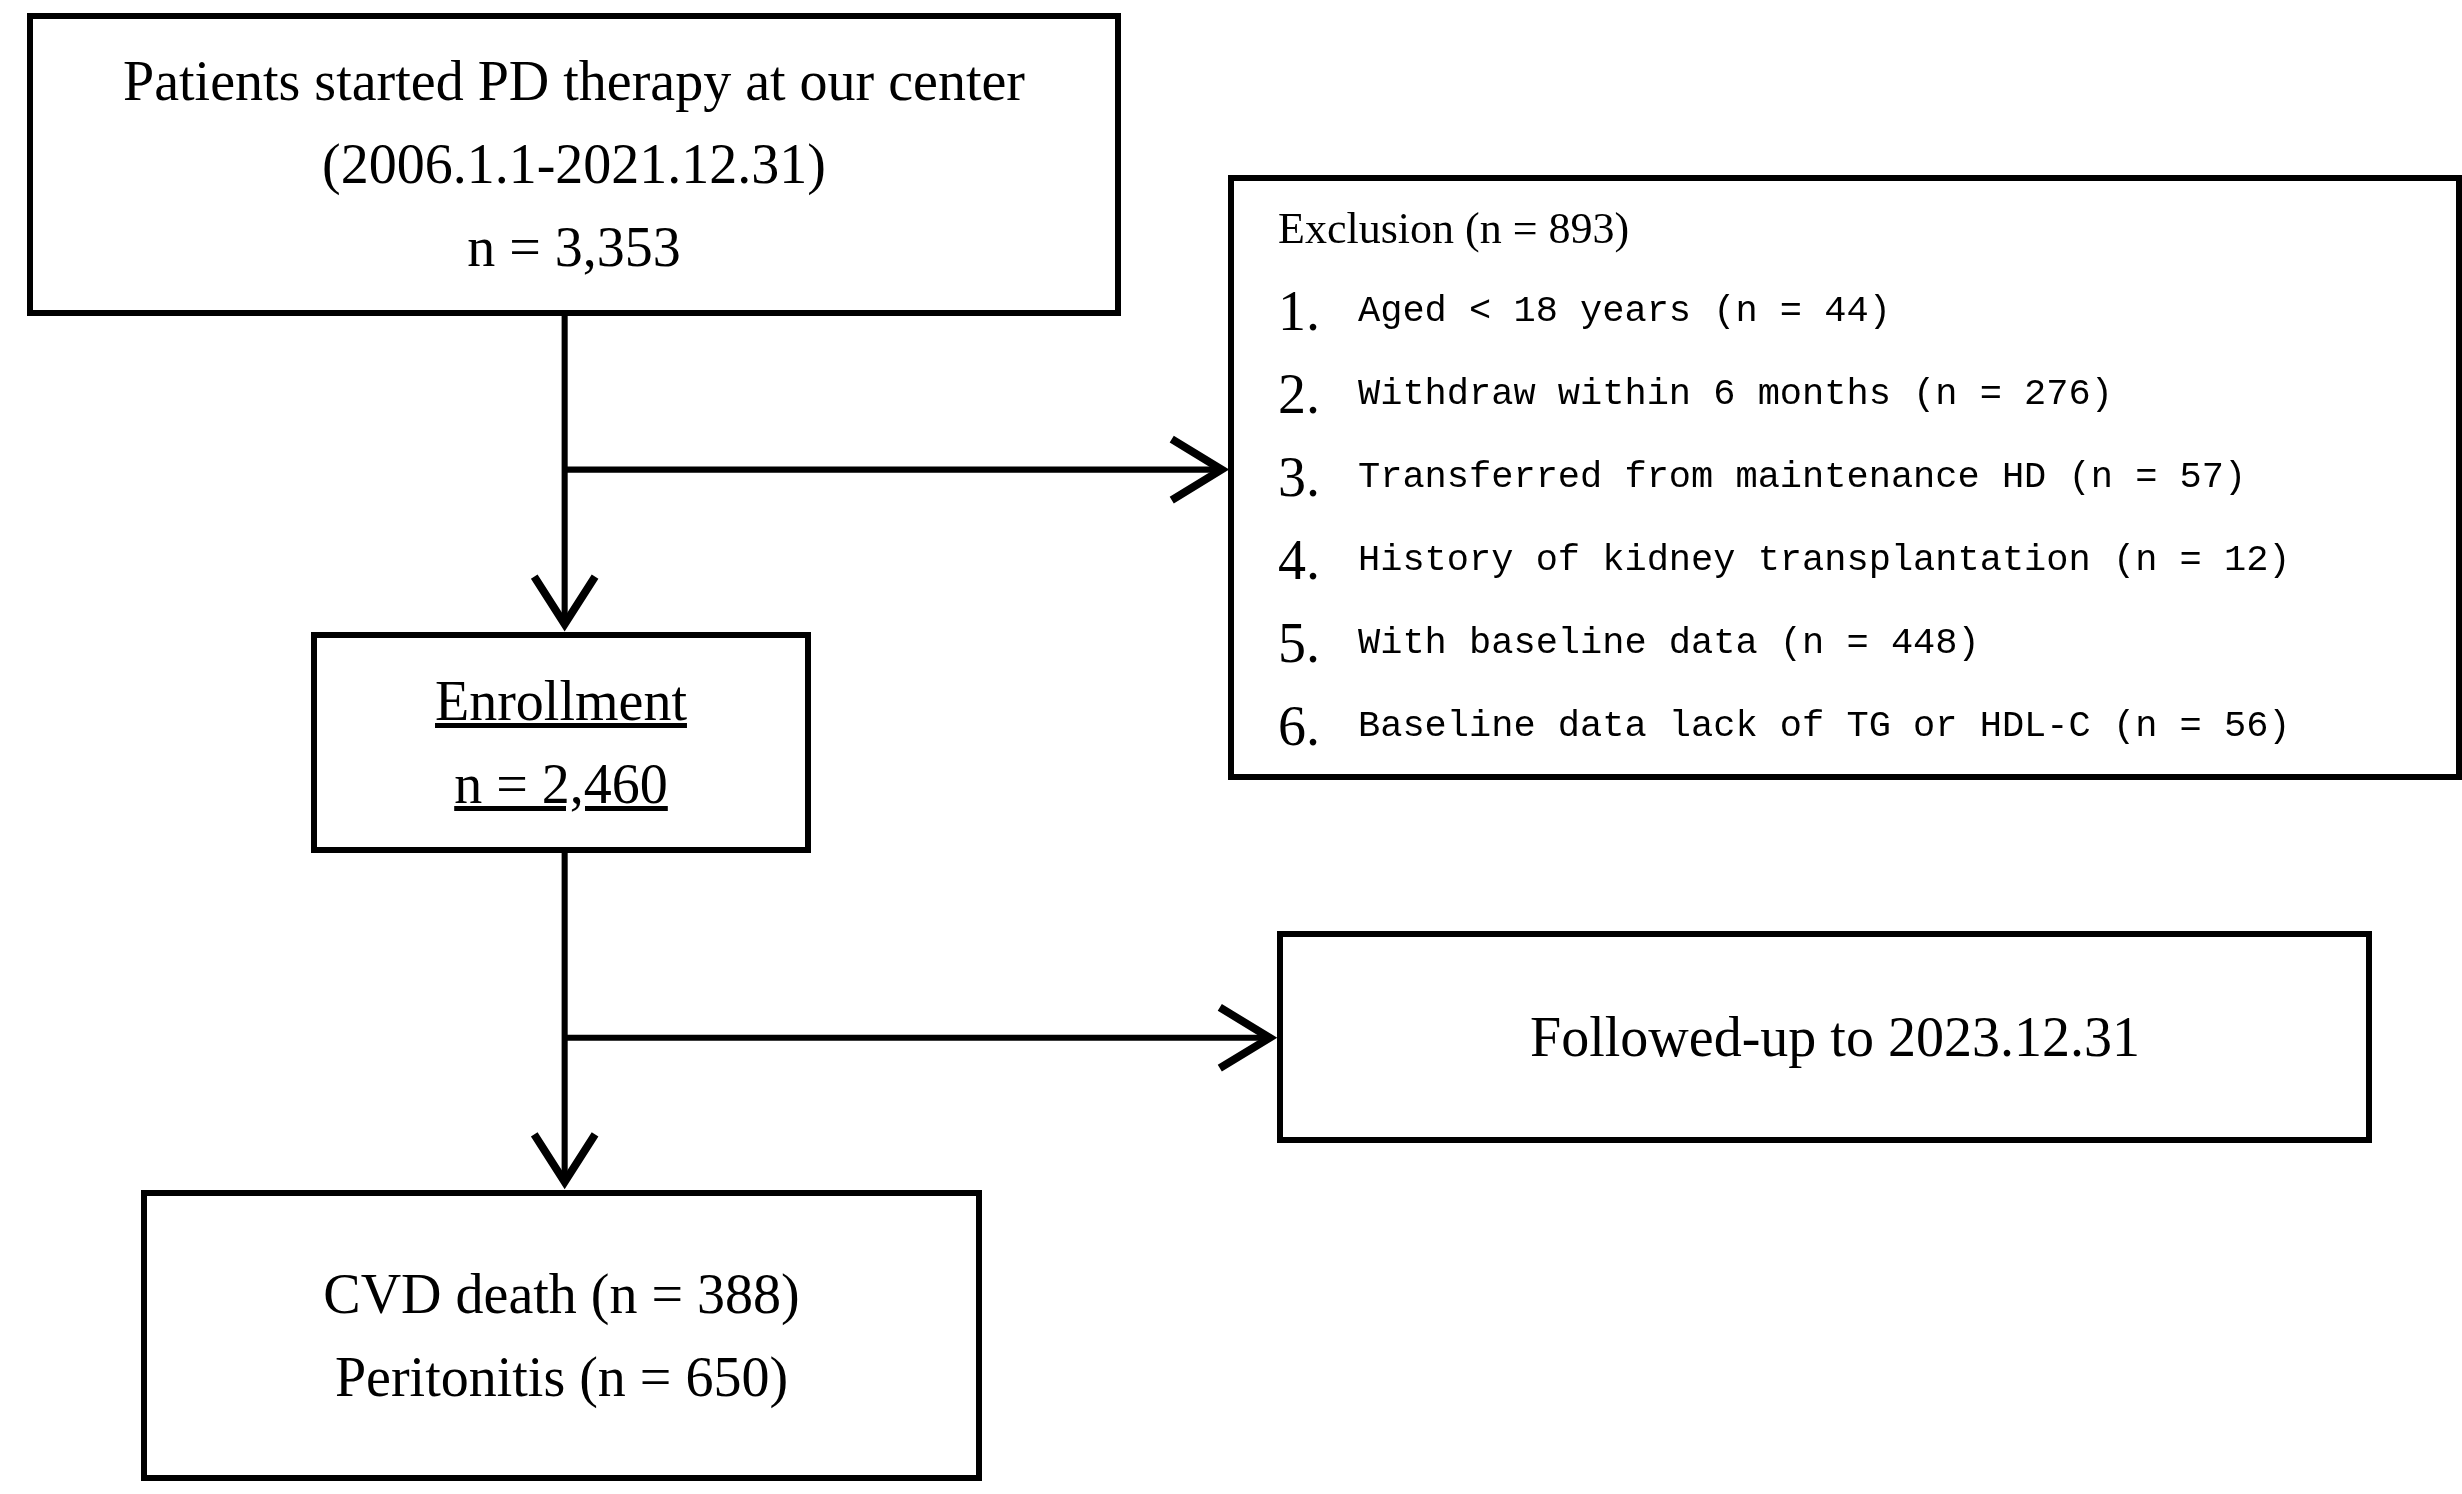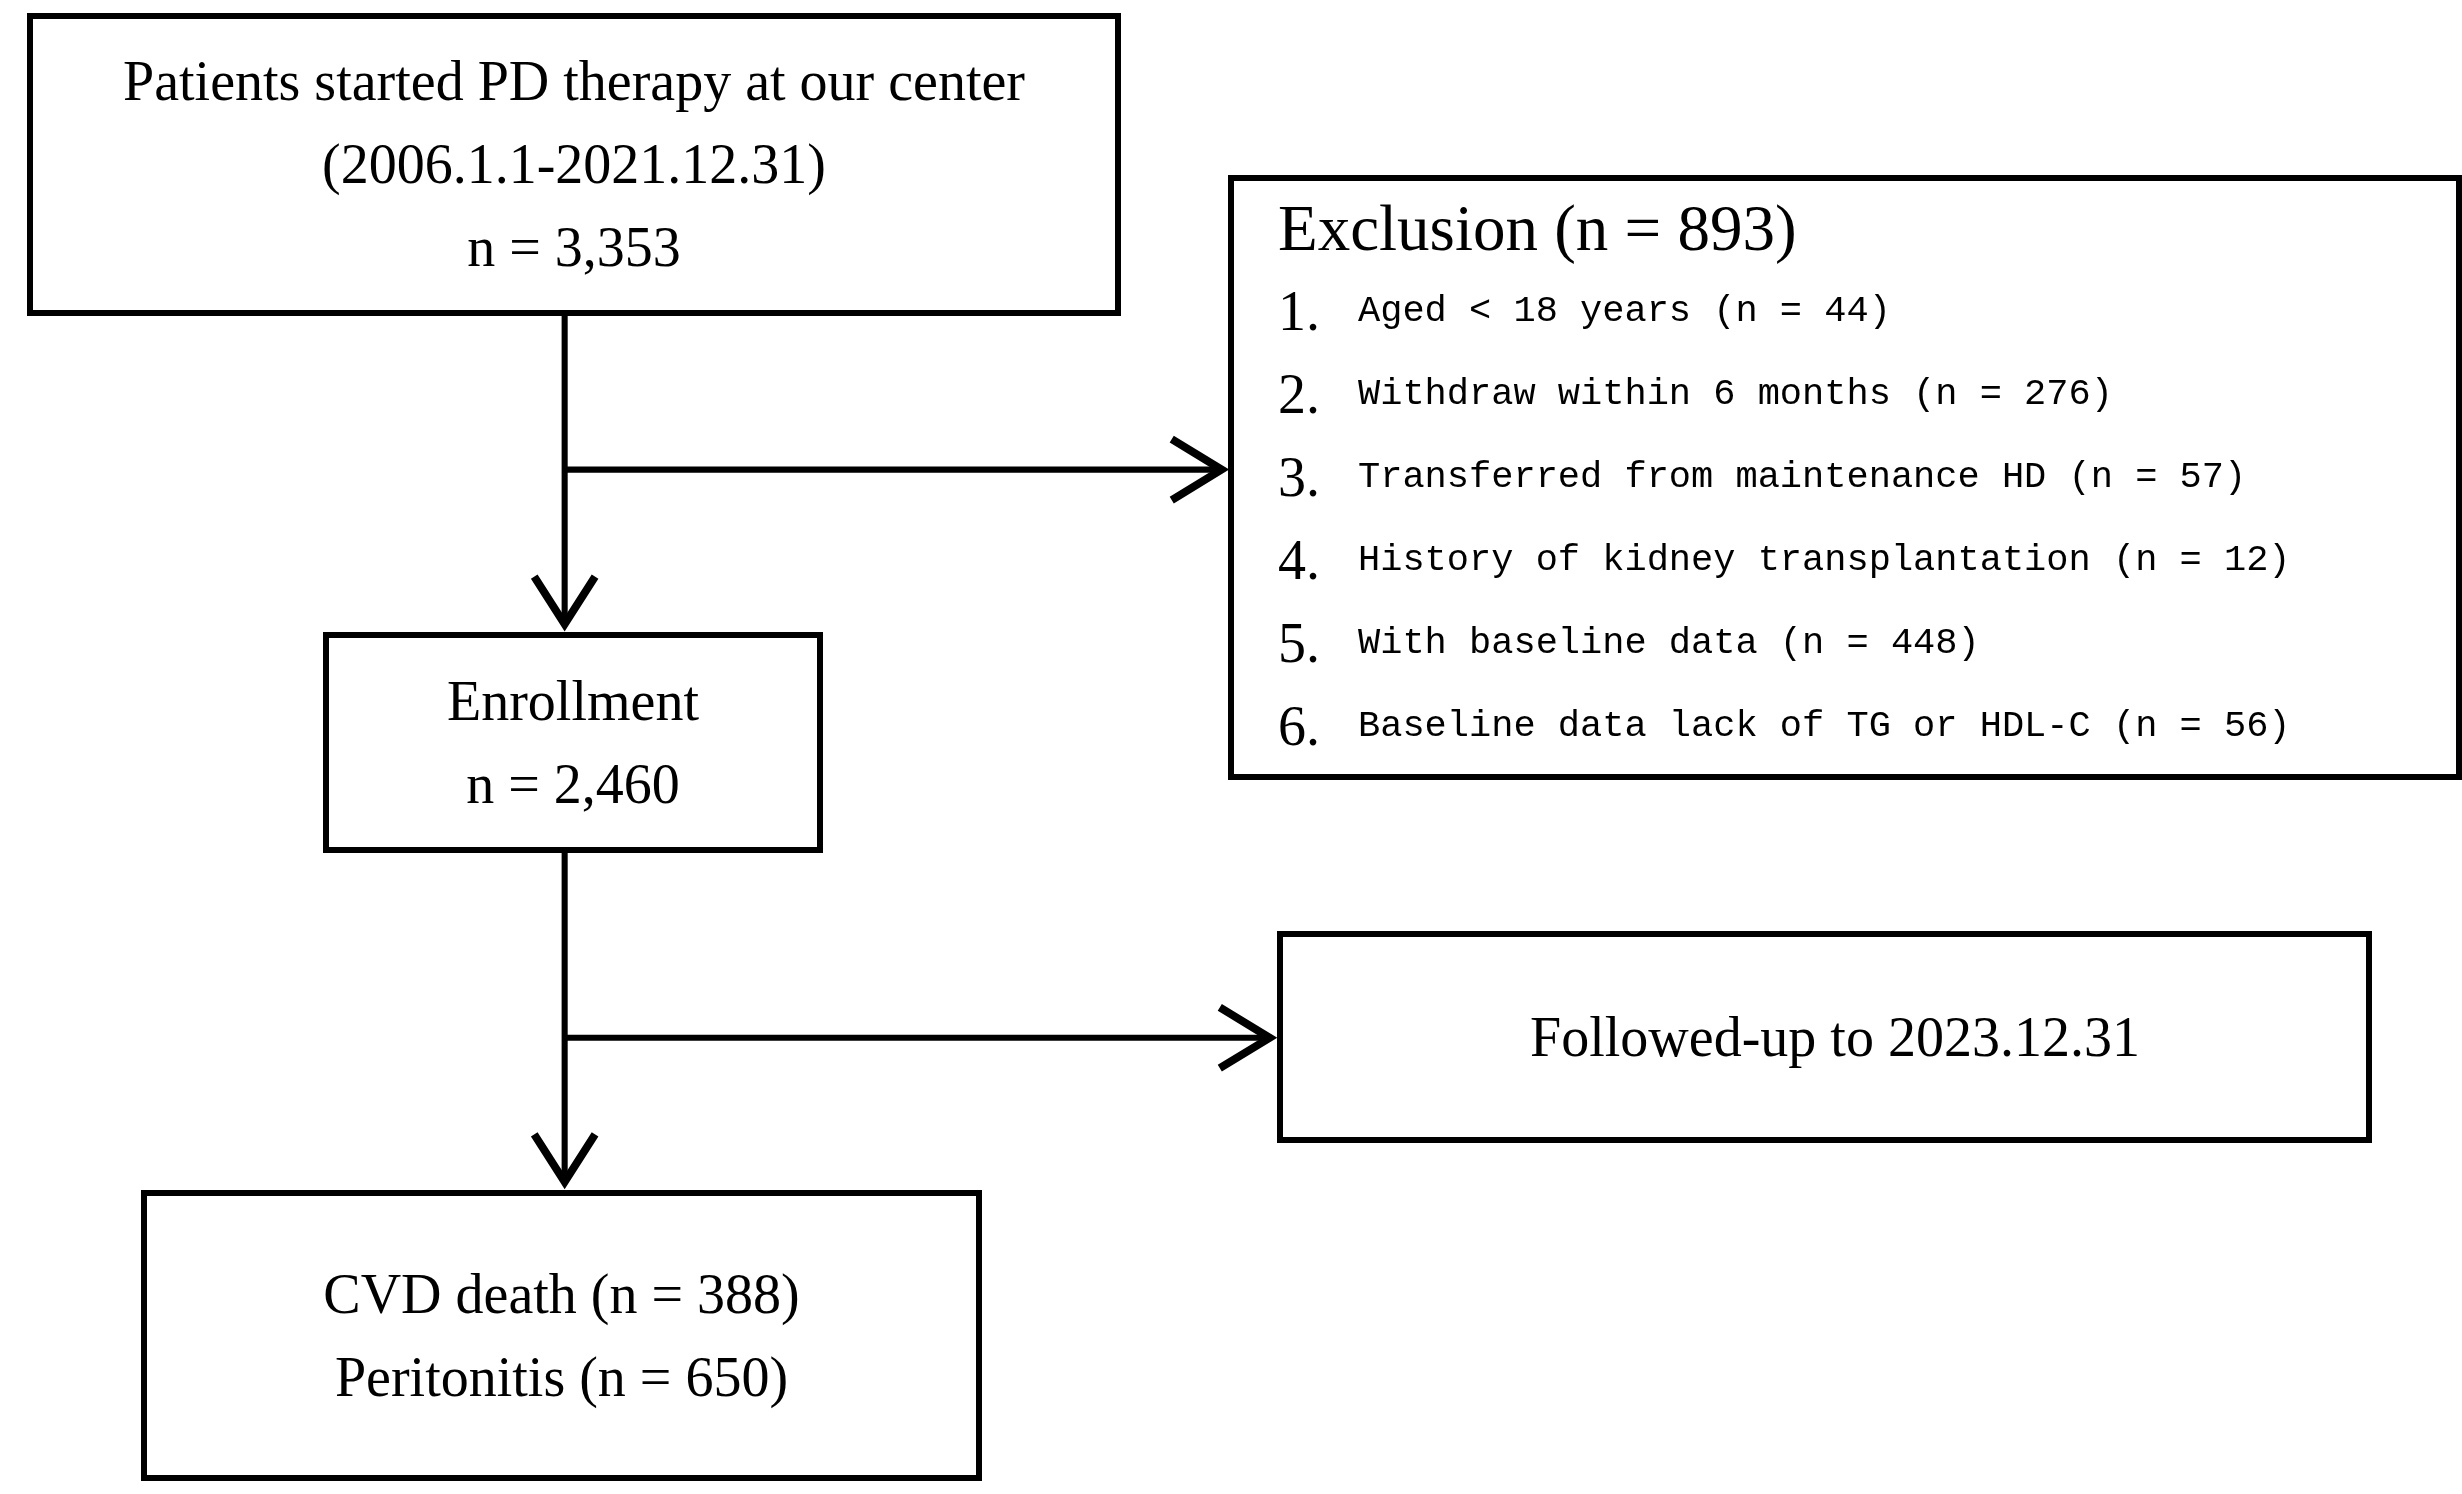--- a/index.html
+++ b/index.html
@@ -36,39 +36,39 @@
   .box.centered { align-items: center; text-align: center; }
   .tline {
     font-size: 56px;
     line-height: 83px;
     white-space: nowrap;
   }
   
   #box-patients   { left: 16px;   top: 12.8px;   width: 1094px; height: 303px; }
   #box-exclusion  { left: 1217px; top: 175px;  width: 1234px; height: 605px;
                     padding-left: 44px; align-items: flex-start; text-align: left; }
-  #box-enrollment { left: 312px;  top: 632px; width: 500px;  height: 221px; }
+  #box-enrollment { left: 300px;  top: 632px; width: 500px;  height: 221px; text-decoration: underline; }
   #box-followup   { left: 1266px; top: 931px; width: 1095px; height: 212px; padding-left: 21px; }
   #box-outcomes   { left: 130px;  top: 1190px; width: 841px; height: 291px; }
   .xrow { display: flex; flex-direction: row; }
   .xnum {
     font-size: 56px;
     line-height: 83px;
     width: 80px;
     flex: 0 0 80px;
     white-space: nowrap;
   }
   .xtext {
     font-size: 37px;
     line-height: 83px;
     white-space: nowrap;
     font-family: Liberation Mono, monospace;
   }
   .xtitle {
-    font-size: 65px;
+    font-size: 44px;
     line-height: 83px;
     white-space: nowrap;
   }
   svg line, svg polyline { stroke: #000000; }
 </style>
 </head>
 <body>
 
 <div class="canvas">
 

